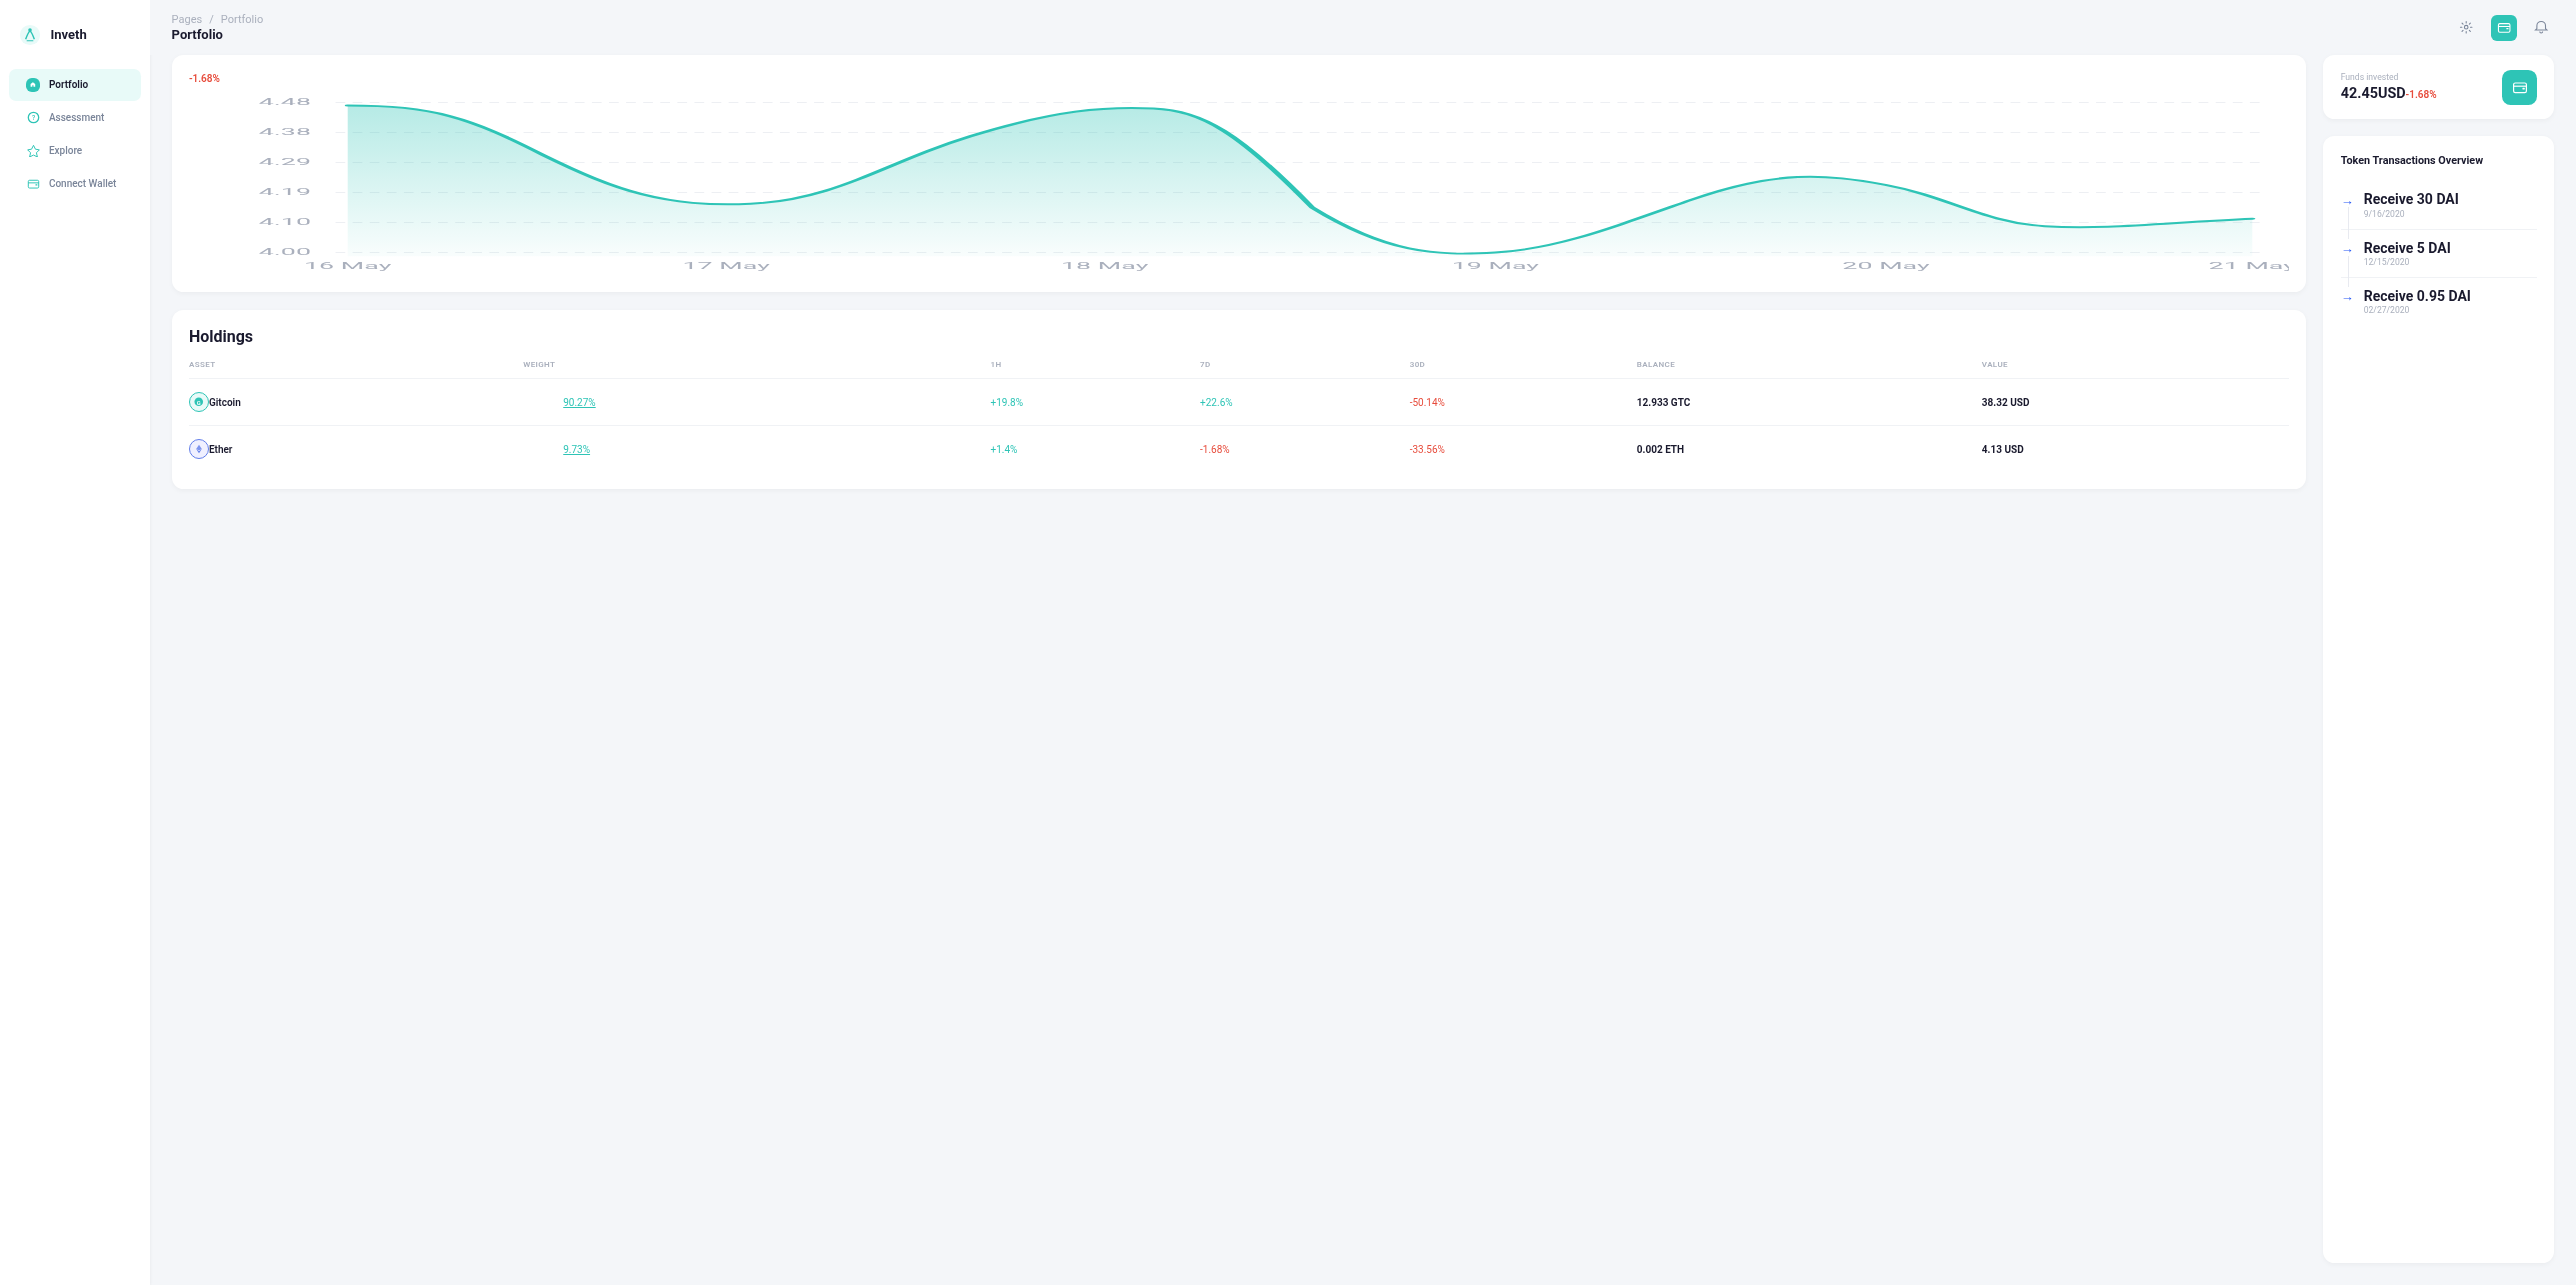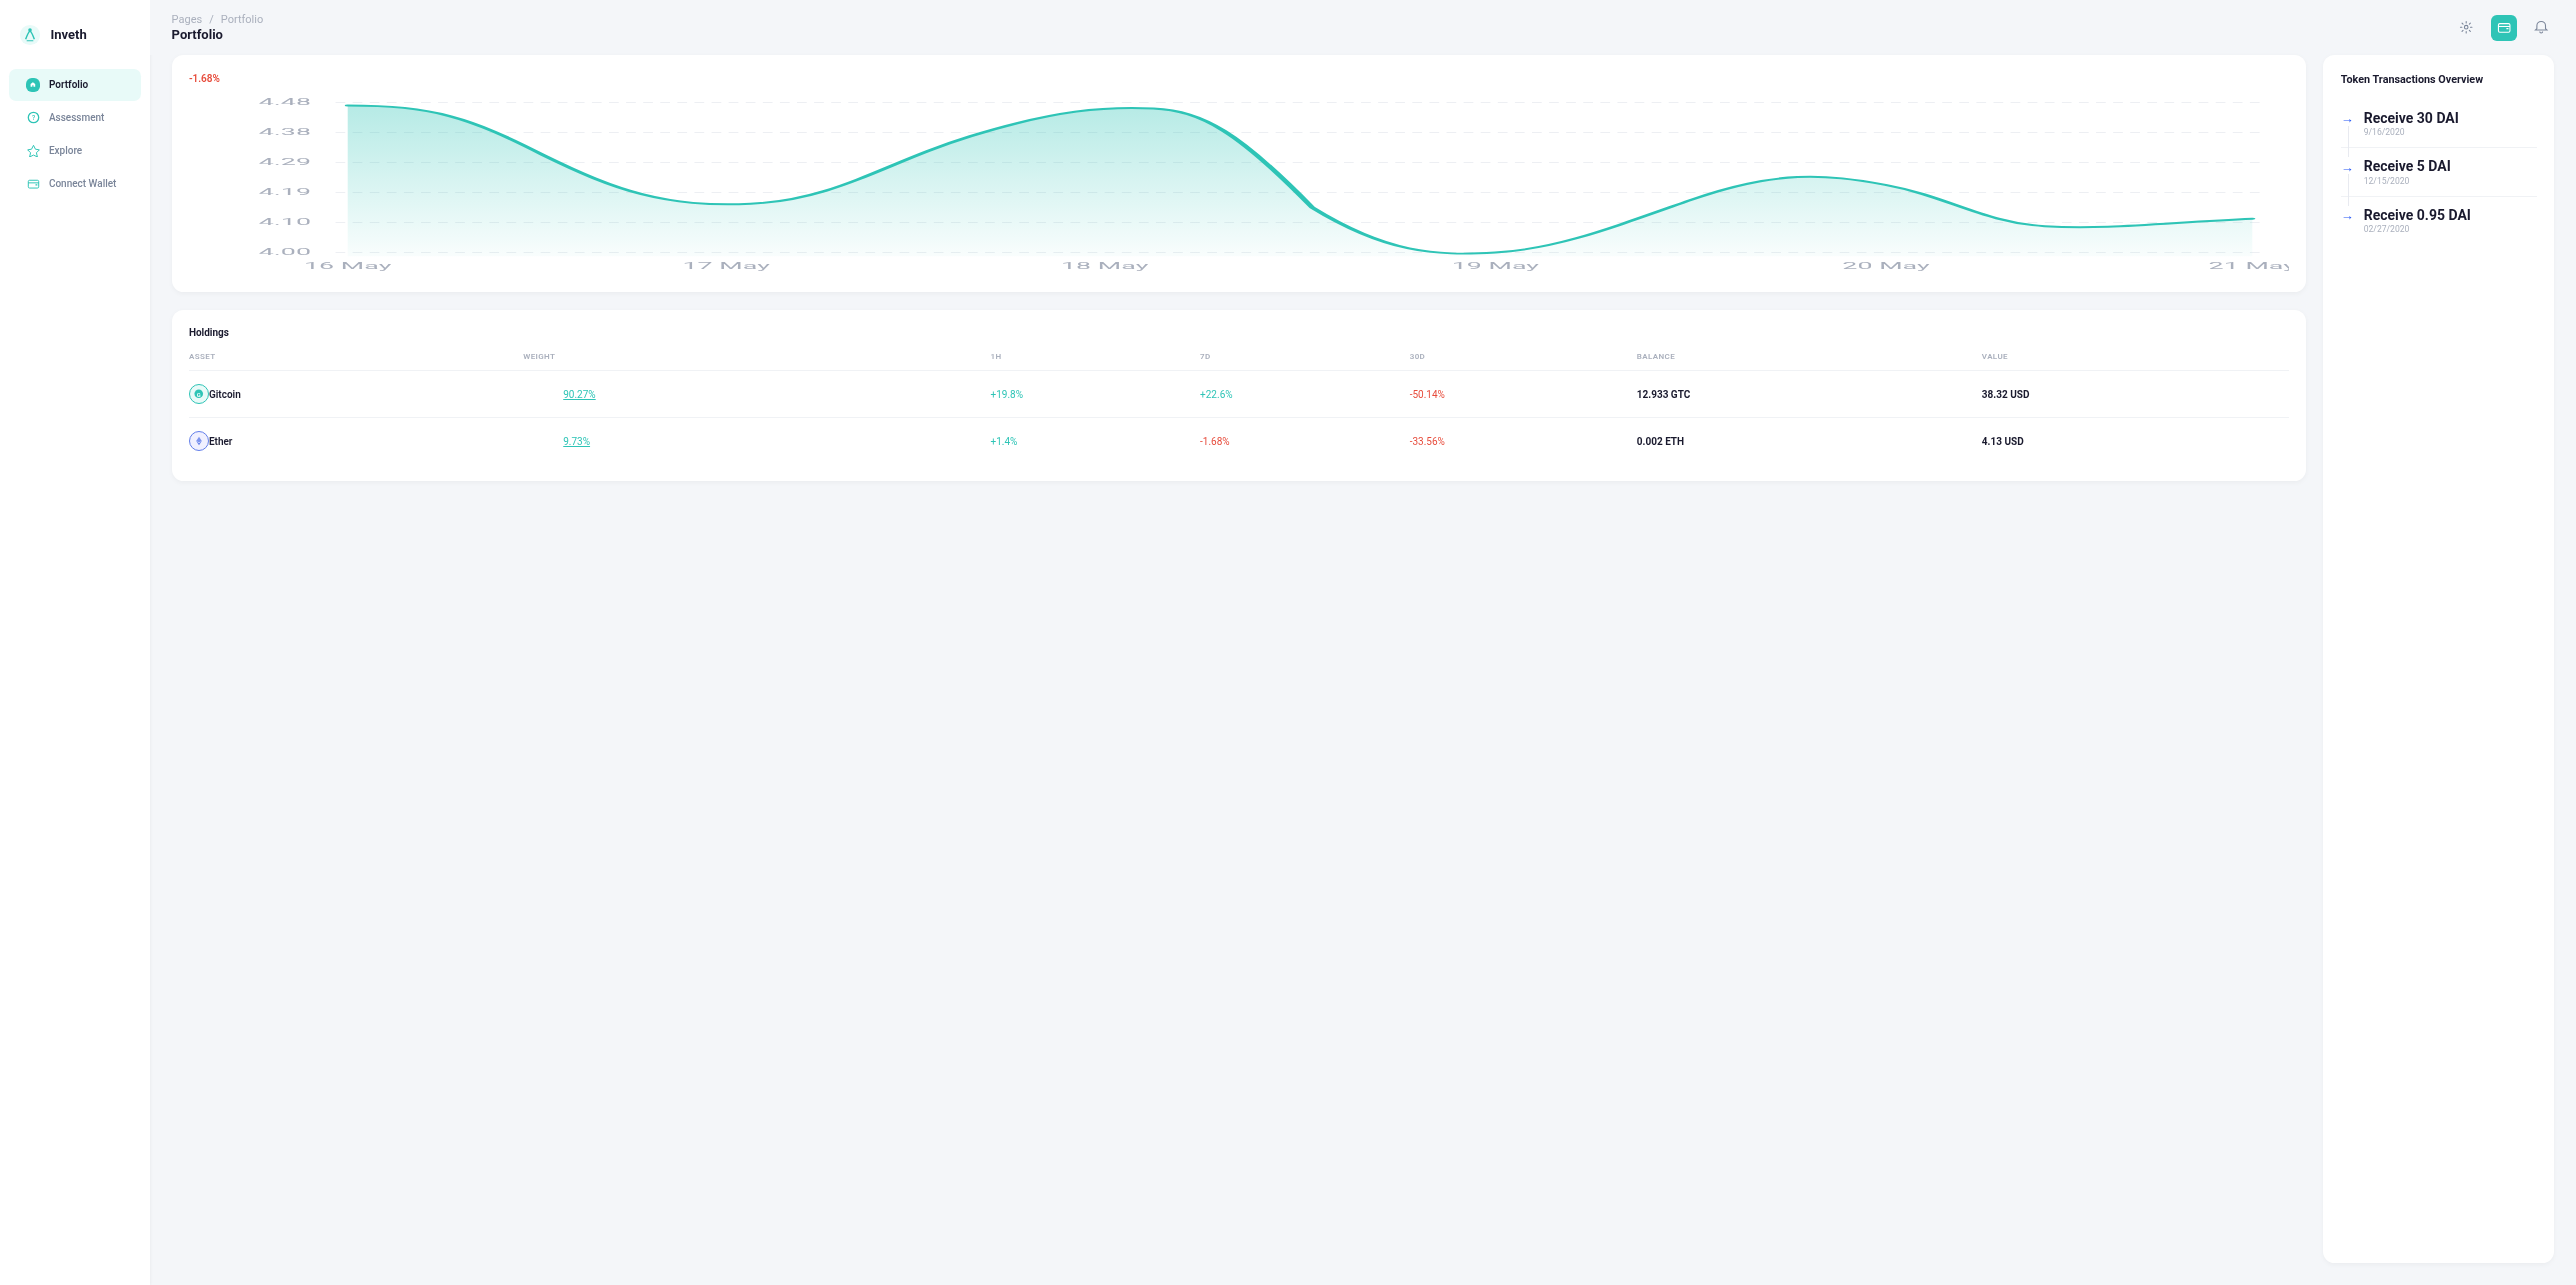--- a/index.html
+++ b/index.html
@@ -197,21 +197,21 @@
       height: 180px;
     }
 
     .chart-area svg {
       width: 100%;
       height: 100%;
     }
 
     
     .section-title {
-      font-size: 10px;
+      font-size: 16px;
       font-weight: 700;
       color: #1a1a2e;
       margin-bottom: 14.4px;
     }
 
     .holdings-table {
       width: 100%;
       border-collapse: collapse;
     }
 
@@ -548,20 +548,35 @@
                 <td><span class="bold">0.002 ETH</span></td>
                 <td><span class="bold">4.13 USD</span></td>
               </tr>
             </tbody>
           </table>
         </div>
       </div>
 
       <div class="right-column">
 
+        <div class="funds-card">
+          <div class="funds-info">
+            <div class="funds-label">Funds invested</div>
+            <div class="funds-value">
+              <span>42.45USD</span><span class="funds-change">-1.68%</span>
+            </div>
+          </div>
+          <div class="funds-icon-btn">
+            <svg width="16" height="16" viewBox="0 0 20 20" fill="none">
+              <rect x="2" y="5" width="16" height="12" rx="2" stroke="#fff" stroke-width="1.5"></rect>
+              <path d="M2 9h16" stroke="#fff" stroke-width="1.5"></path>
+              <rect x="13" y="11" width="3" height="2" rx="0.5" fill="#fff"></rect>
+            </svg>
+          </div>
+        </div>
 
         <div class="transactions-card">
           <div class="tx-title">Token Transactions Overview</div>
           <div class="tx-list">
             <div class="tx-item">
               <span class="tx-arrow">→</span>
               <div class="tx-info">
                 <div class="tx-desc">Receive 30 DAI</div>
                 <div class="tx-date">9/16/2020</div>
               </div>

